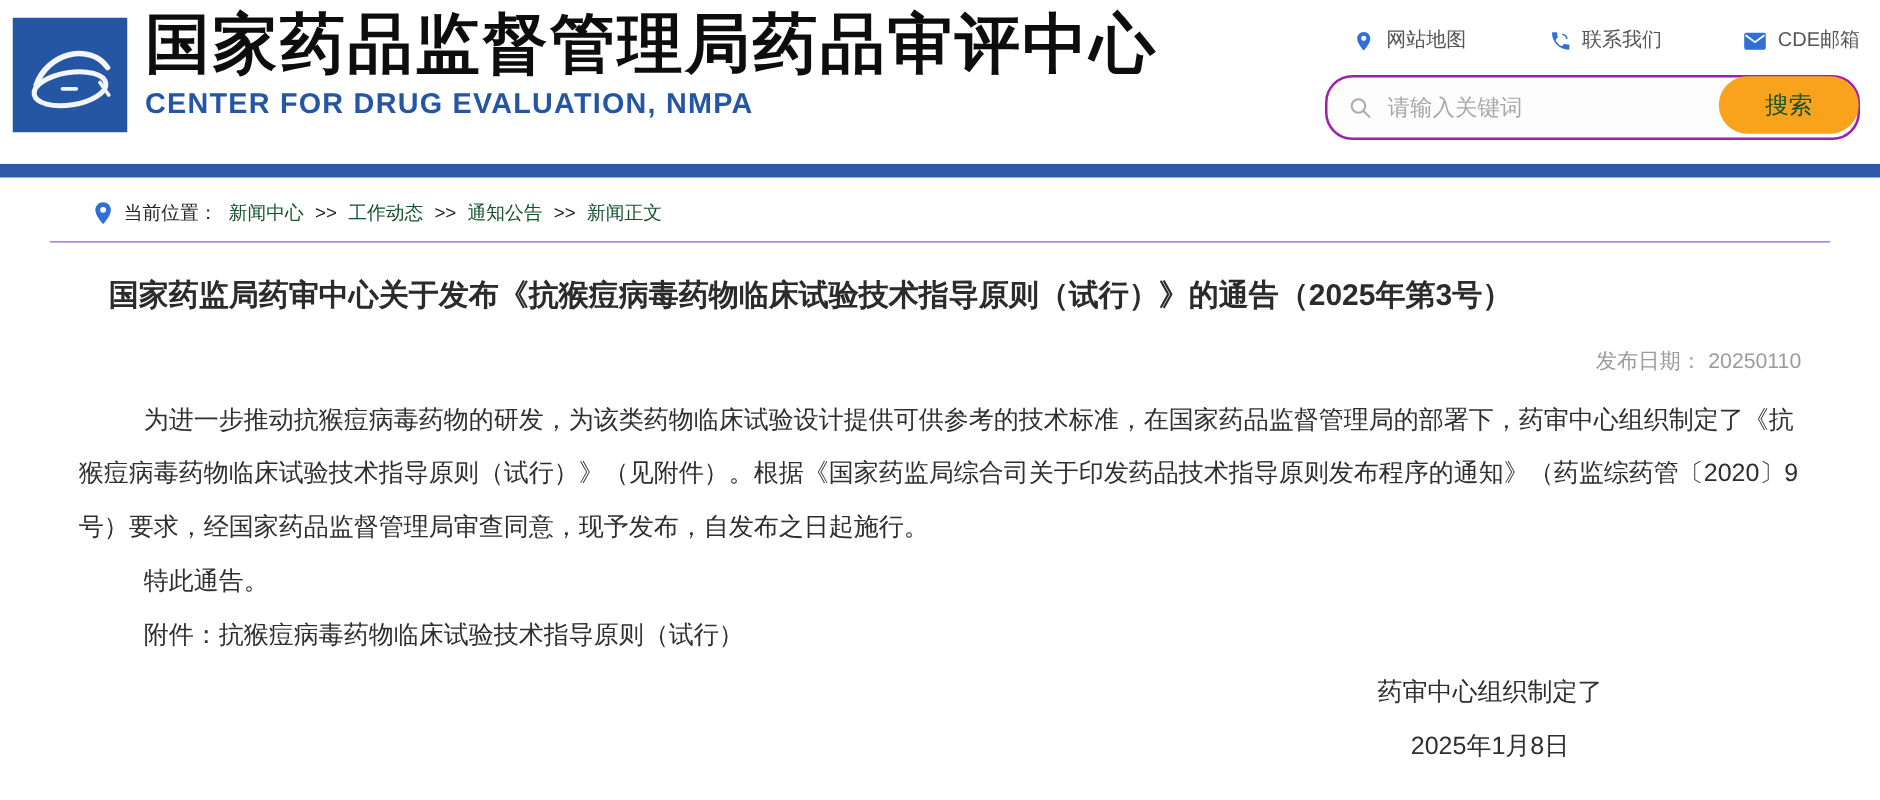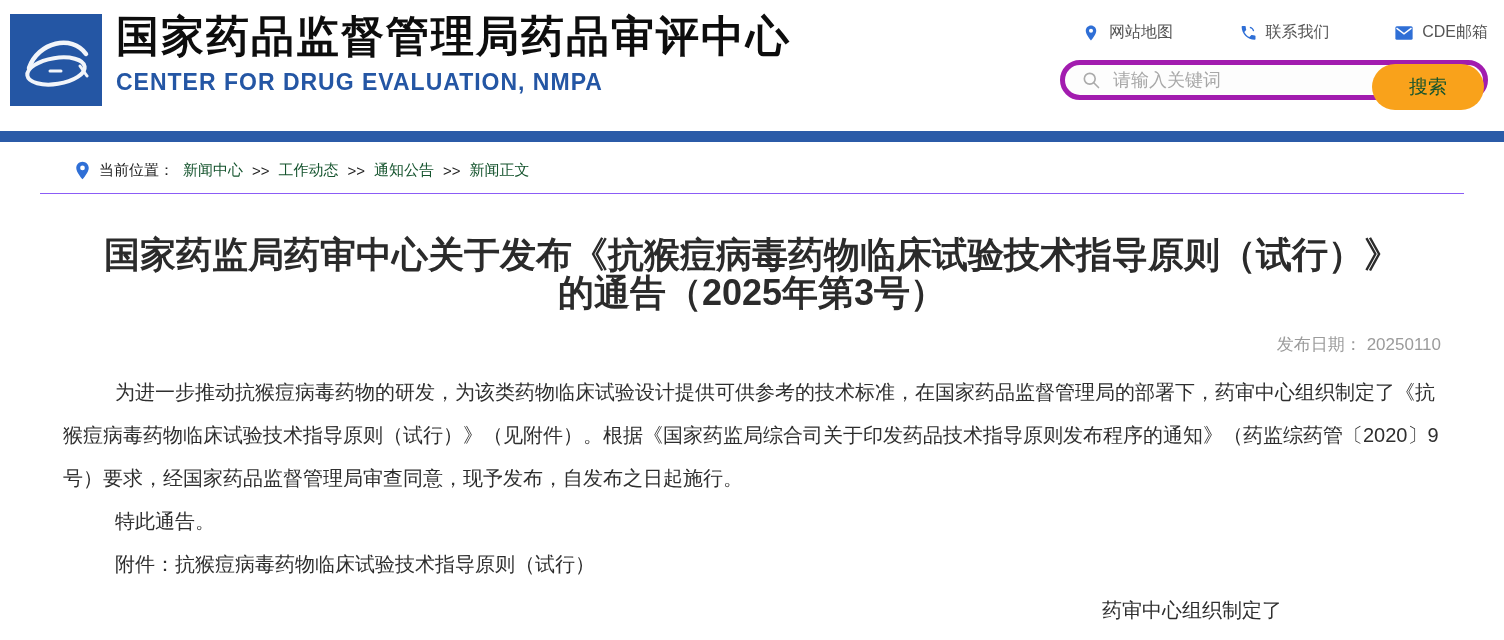--- a/index.html
+++ b/index.html
@@ -8,43 +8,43 @@
     width: 1504px;
     background: #fff;
     color: #333;
     font-family: "Liberation Sans", "DejaVu Sans", sans-serif;
   }
   
   .header { position: relative; height: 131px; background: #fff; }
   .logo { position: absolute; left: 10px; top: 14px; width: 92px; height: 92px; }
   .logo svg { display: block; width: 92px; height: 92px; }
   .title-block { position: absolute; left: 116px; top: 12px; }
-  .site-title { font-size: 43px; font-weight: bold; color: #0d0d0d; letter-spacing: 2px; line-height: 48px; }
+  .site-title { font-size: 52px; font-weight: bold; color: #0d0d0d; letter-spacing: 2px; line-height: 48px; }
   .site-subtitle { font-size: 23px; font-weight: bold; color: #2456a4; letter-spacing: 1px; margin-top: 9px; }
   .header-right { position: absolute; right: 12px; top: 22px; width: 432px; }
   .quick-links { display: flex; justify-content: space-between; align-items: center; padding: 0 4px 0 22px; }
   .quick-link { display: flex; align-items: center; gap: 9px; font-size: 16px; color: #555; cursor: pointer; text-decoration: none; justify-content: flex-end; }
   .qicon svg { display: block; width: 18px; height: 18px; }
-  .search-bar { position: relative; margin-top: 17px; width: 428px; height: 40px; border: 5px solid #a21caf; border-radius: 22px; background: #fdfdfd; display: flex; align-items: center; }
+  .search-bar { position: relative; margin-top: 17px; width: 428px; height: 52px; border: 2px solid #a21caf; border-radius: 22px; background: #fdfdfd; display: flex; align-items: center; }
   .search-icon { margin-left: 16px; display: flex; }
   .search-icon svg { width: 20px; height: 20px; }
   .search-input { flex: 1; margin-left: 10px; margin-right: 118px; border: none; outline: none; background: transparent; font-size: 18px; color: #333; font-family: inherit; }
   .search-input::placeholder { color: #a8a8a8; }
   .search-button { position: absolute; right: -1px; top: -1px; height: 46px; width: 112px; border: none; border-radius: 23px; background: #f9a21b; color: #14532d; font-size: 19px; cursor: pointer; font-family: inherit; }
   
   .blue-bar { height: 11px; background: #2b5ba8; }
   
   .breadcrumb-wrap { margin: 0 40px; border-bottom: 1px solid #8b5cf6; }
   .breadcrumb-row { display: flex; align-items: center; gap: 9px; padding: 19px 0 13px 35px; font-size: 15px; color: #222; }
   .crumb-pin svg { display: block; width: 15px; height: 19px; }
   .crumb { color: #14532d; text-decoration: none; cursor: pointer; }
   .sep { color: #222; }
   
   .article { padding: 12px 63px 0 63px; }
-  .article-title { font-size: 36px; line-height: 38px; font-weight: bold; color: #2b2b2b; text-align: center; max-width: 1330px; margin: 30px auto 0 auto; }
+  .article-title { font-size: 24px; line-height: 38px; font-weight: bold; color: #2b2b2b; max-width: 1330px; margin: 12px auto 0 auto; }
   .pub-date { text-align: right; font-size: 17px; color: #9b9b9b; margin-top: 21px; }
   .pub-date .val { margin-left: 5px; }
   .body-text { margin-top: 15px; }
   .article p, .attachment-line { font-size: 20px; line-height: 43px; color: #2e2e2e; margin: 0; text-indent: 2.6em; }
   .attachment-link { color: #2e2e2e; text-decoration: none; cursor: pointer; }
   .signature { width: fit-content; margin: 3px 159px 0 auto; text-align: center; font-size: 20px; line-height: 43px; color: #2e2e2e; }
 </style>
 </head>
 <body>
 

